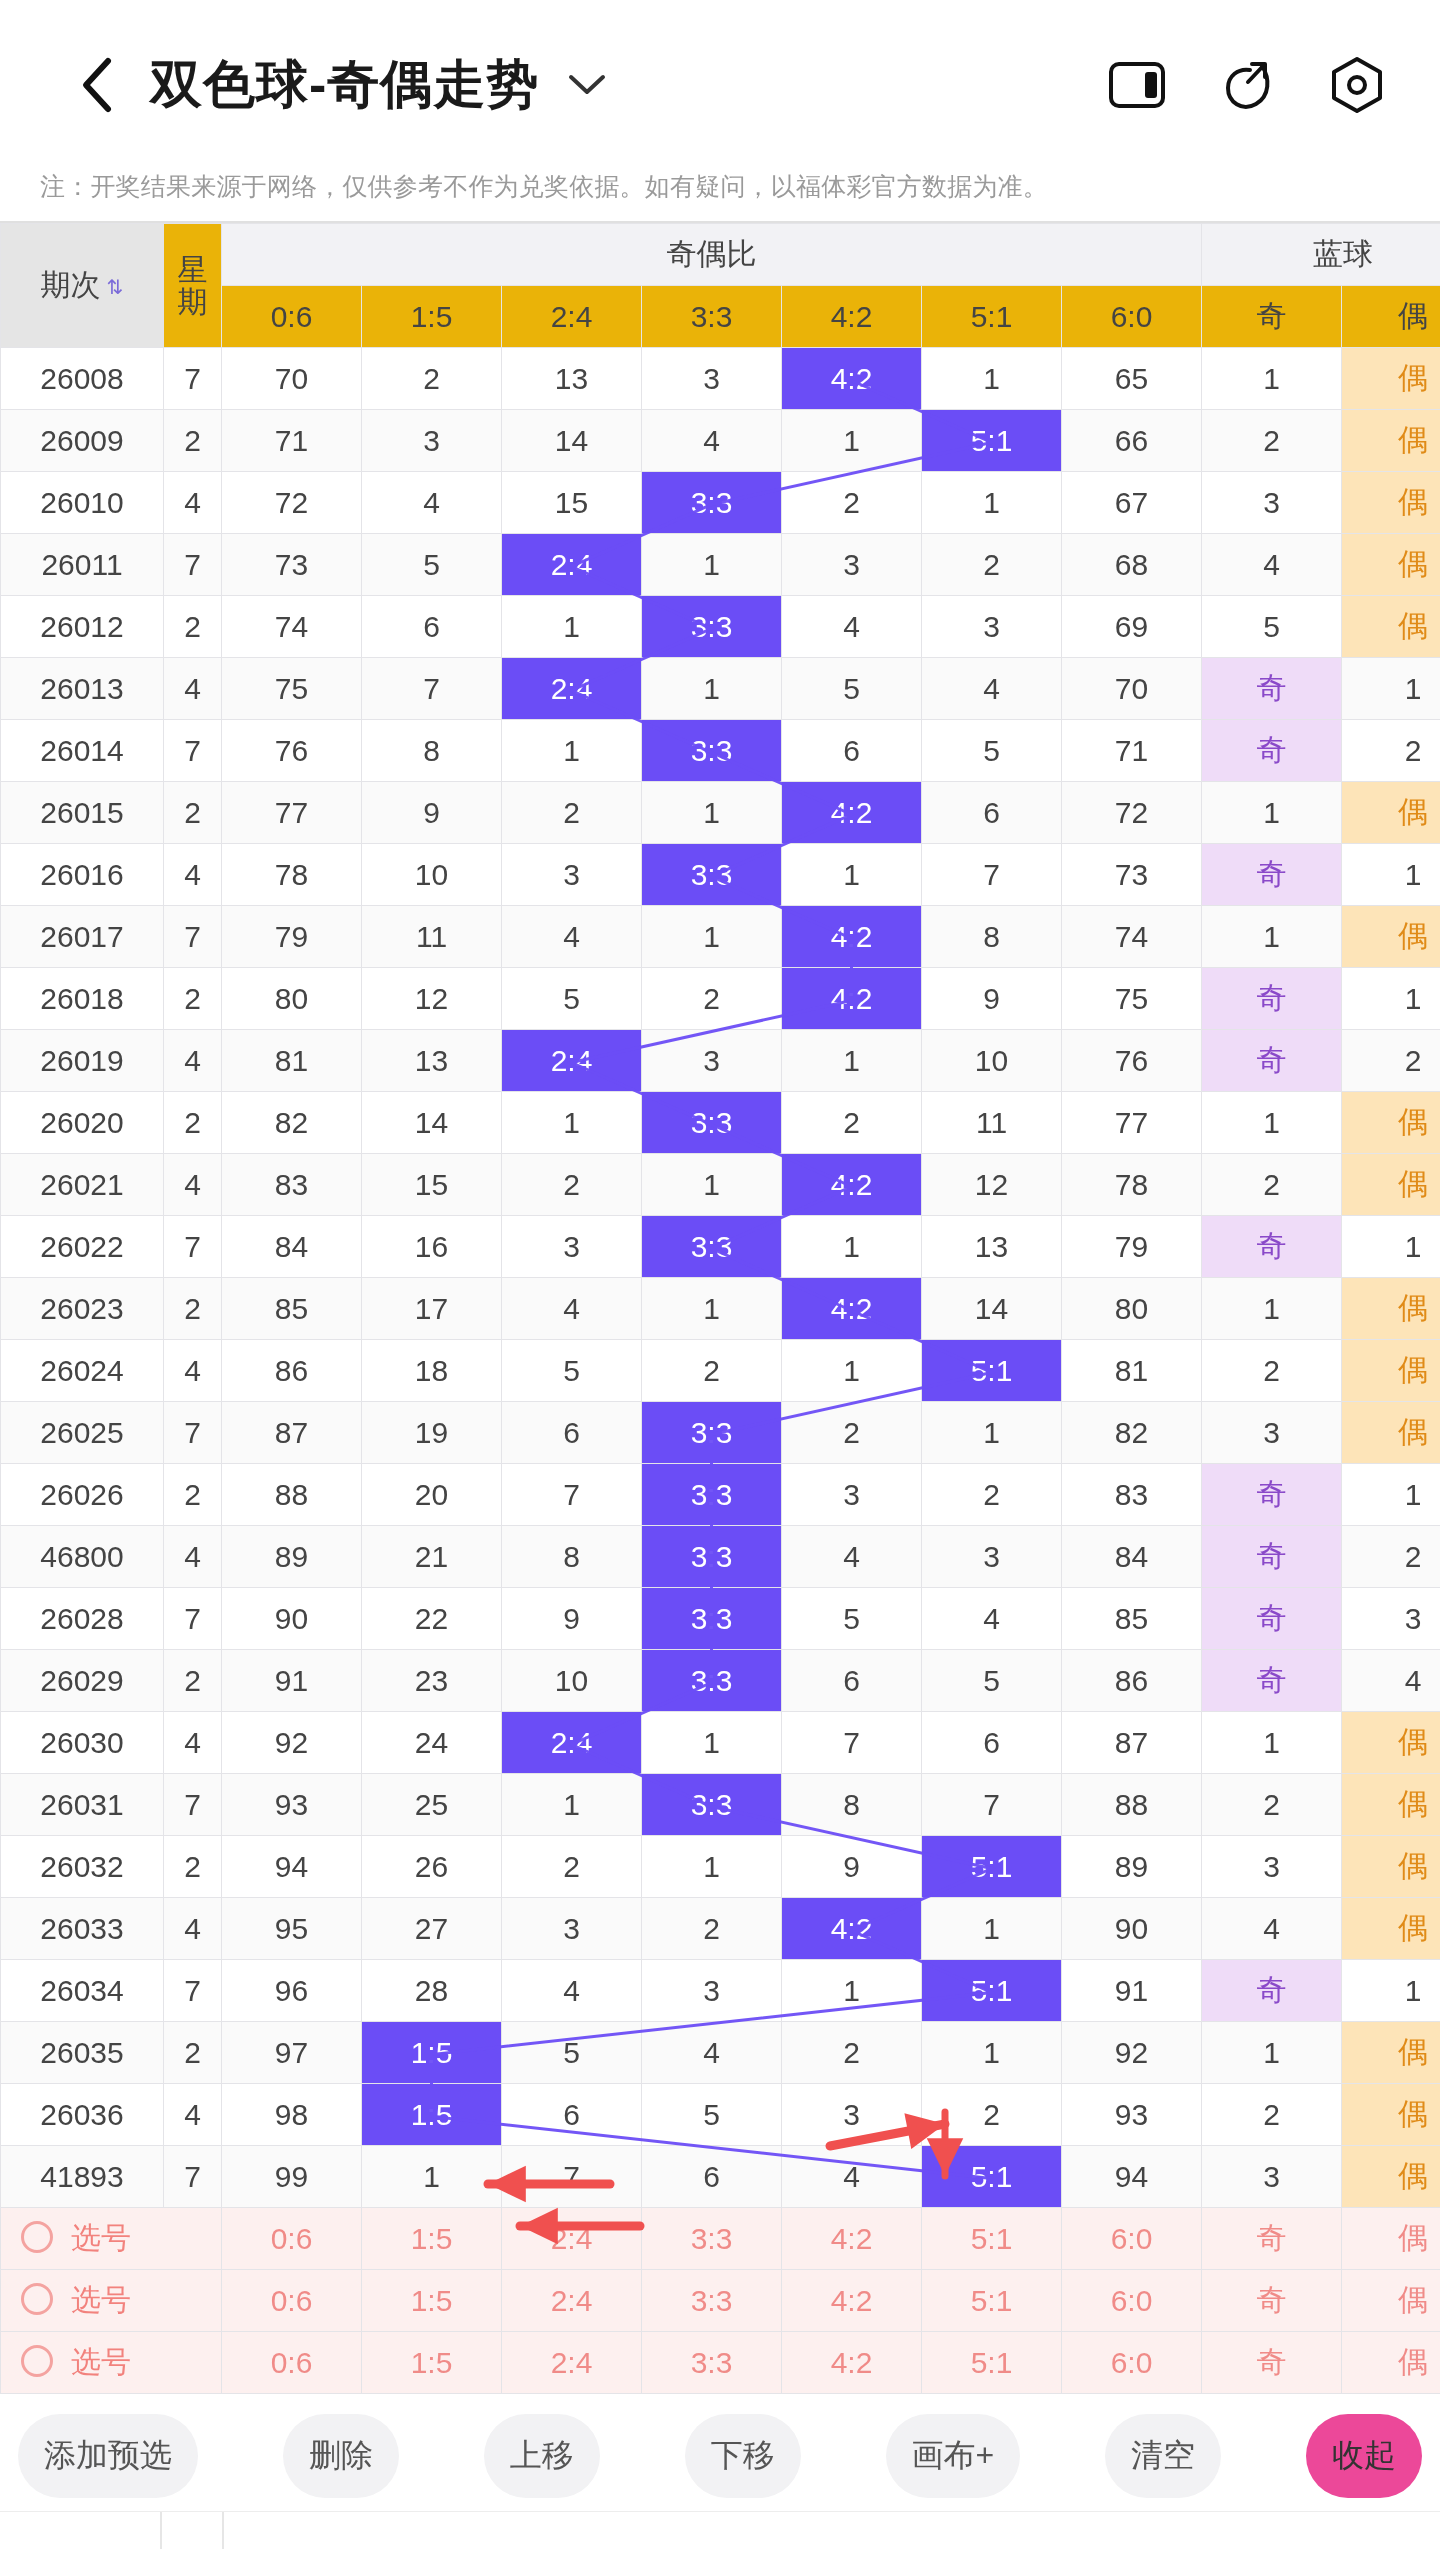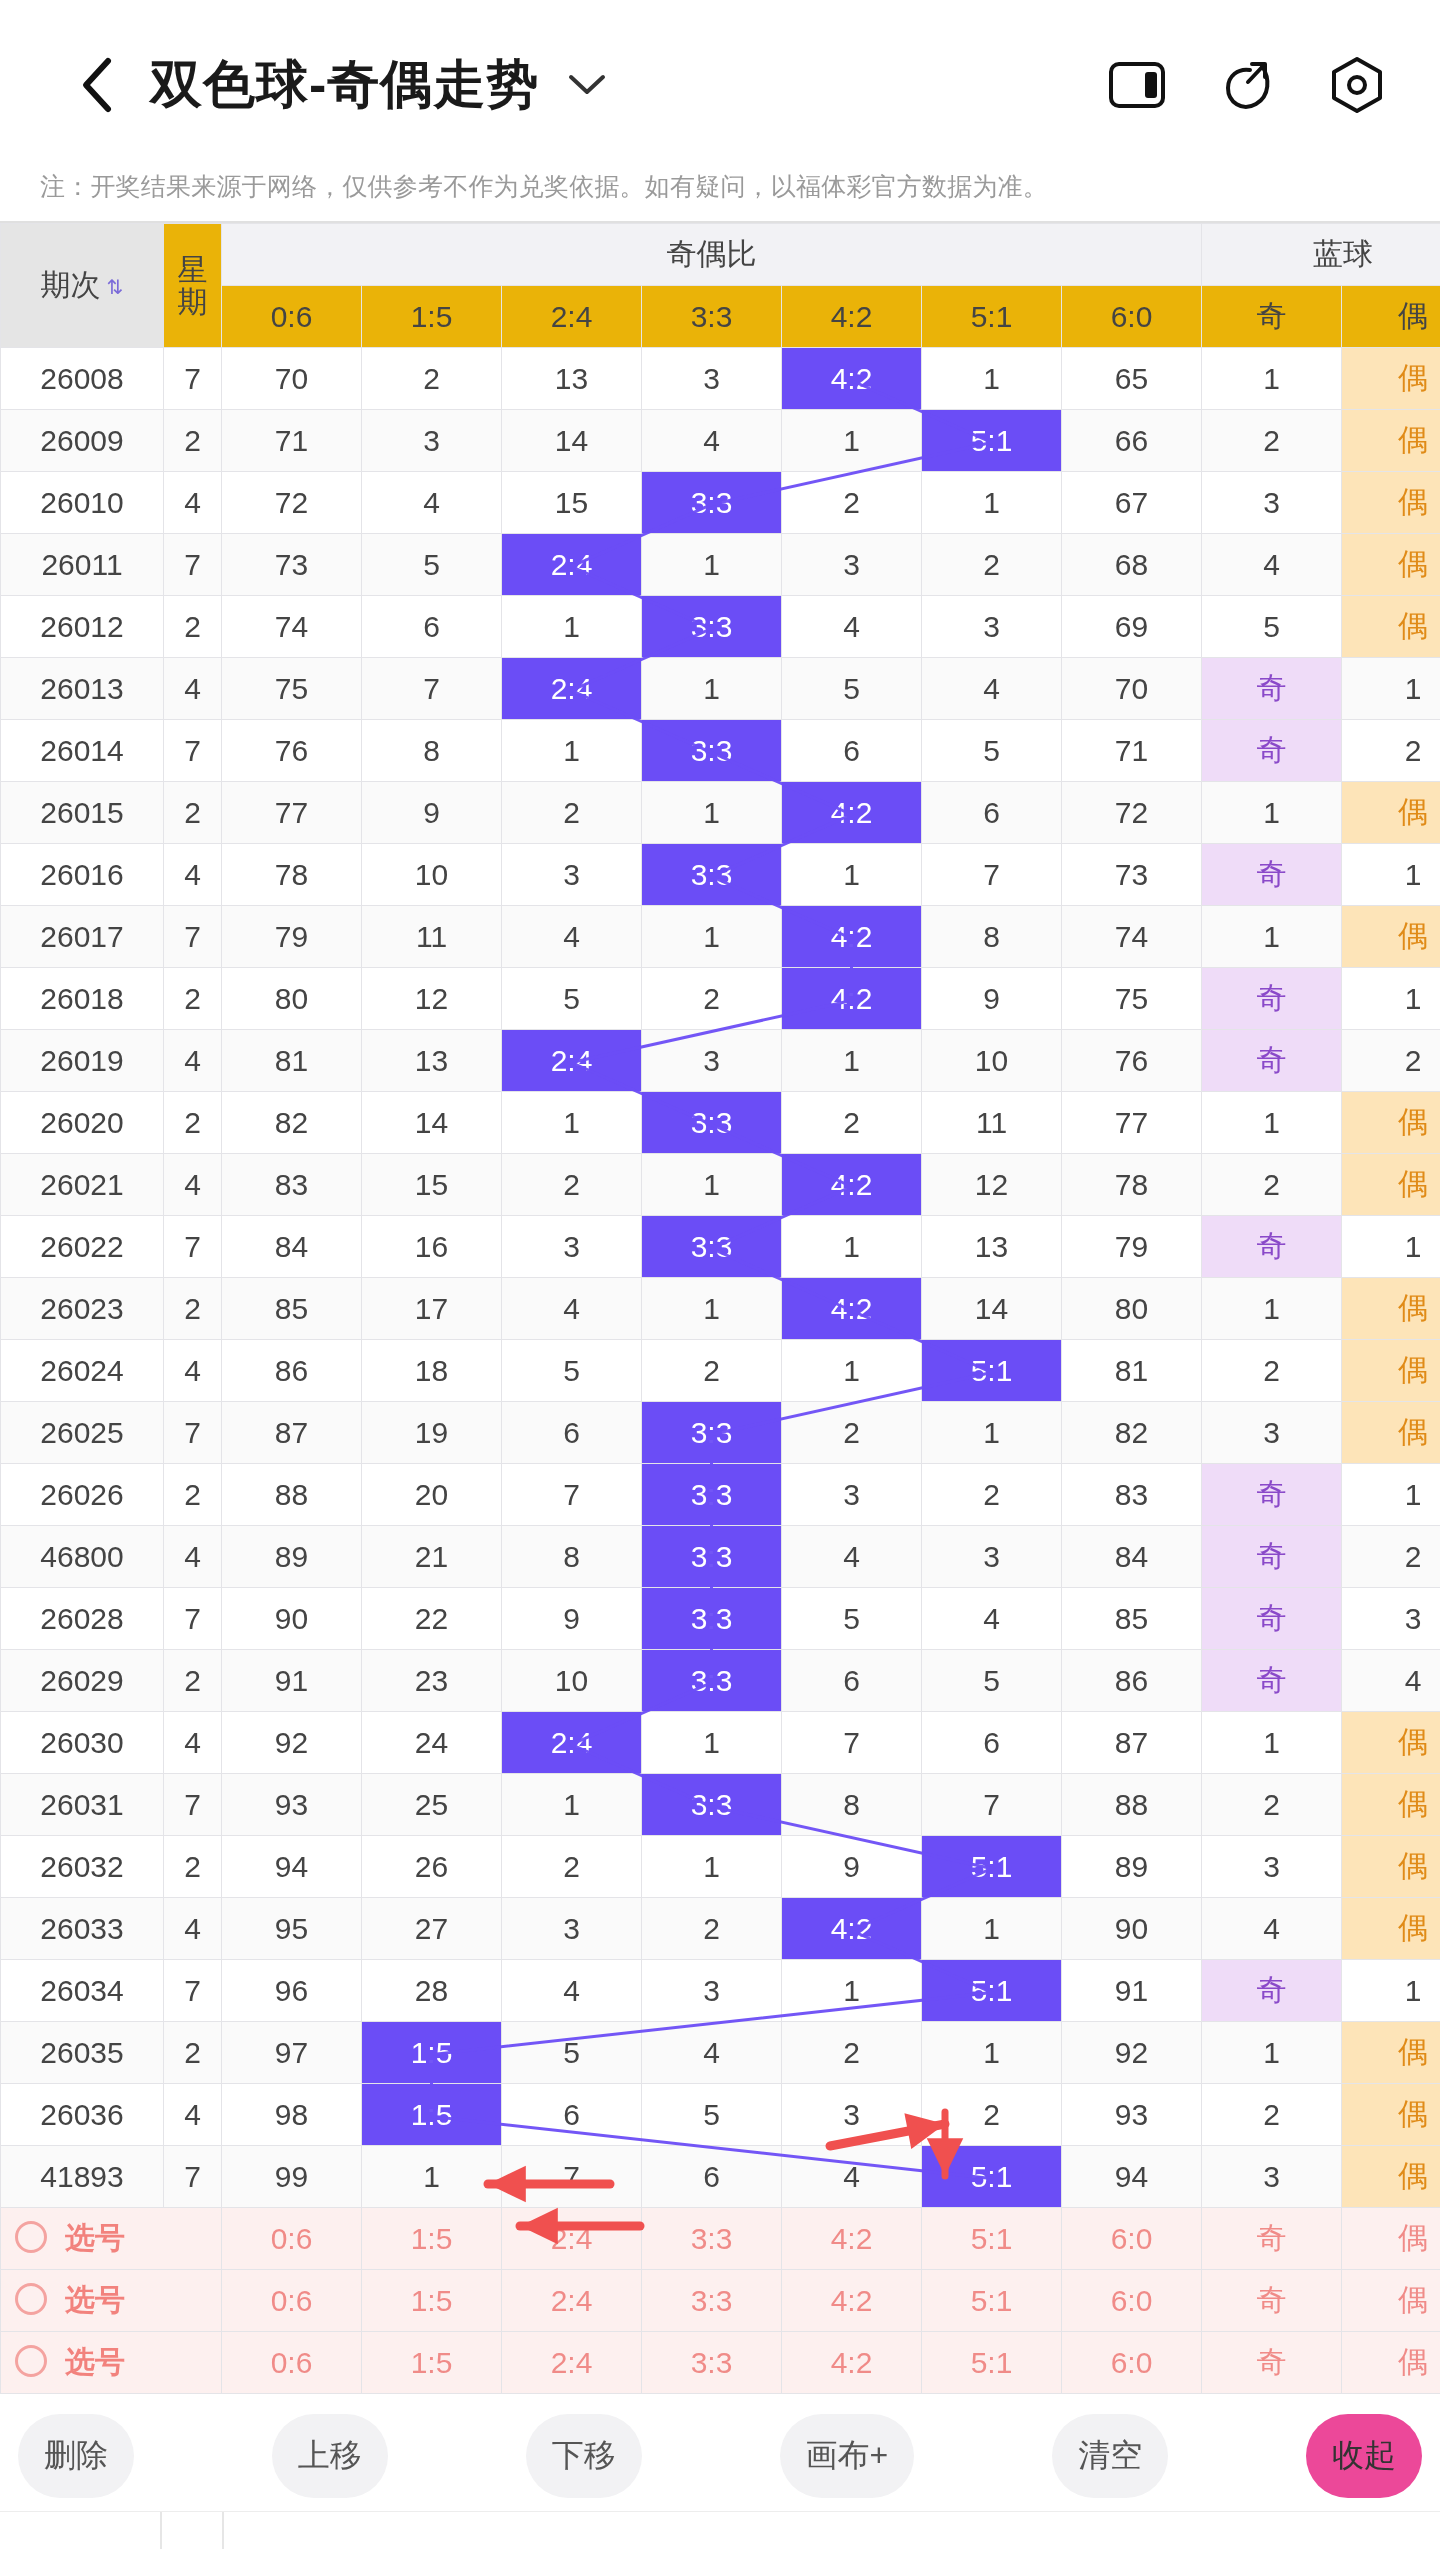--- a/index.html
+++ b/index.html
@@ -146,24 +146,23 @@
 
   
   tr.pick td {
     background: #fdf0ef !important;
     color: #f08b88 !important;
     height: 62px;
     font-size: 30px;
   }
   tr.pick td.pick-label {
     text-align: left;
-    padding-left: 14px;
+    padding-left: 20px;
     color: #f2827d !important;
     white-space: nowrap;
-    font-weight: bold;
   }
   .pick-circle {
     display: inline-block;
     width: 32px; height: 32px;
     border: 3px solid #f4a3a0;
     border-radius: 50%;
     vertical-align: -5px;
     margin-right: 18px;
   }
 
@@ -730,20 +729,21 @@
         <polygon points="945,1901 911.2874274694205,1926.0492006533227 904.422215922538,1890.1628675673462" fill="#f0504f"></polygon>
       </g>
       <g>
         <line x1="945" y1="1889" x2="945" y2="1953" stroke="#f0504f" stroke-width="7" stroke-linecap="round"></line>
         <polygon points="945,1953 926.7314475673284,1915.1812217011875 963.2685524326716,1915.1812217011875" fill="#f0504f"></polygon>
       </g>
     </svg>
 </div>
 
 <div class="toolbar">
+  <button class="tb-btn">添加预选</button>
   <button class="tb-btn">删除</button>
   <button class="tb-btn">上移</button>
   <button class="tb-btn">下移</button>
   <button class="tb-btn">画布+</button>
   <button class="tb-btn">清空</button>
   <button class="tb-btn primary">收起</button>
 </div>
 
 <div class="bottom-bar-gap">
   <div class="seg" style="left:160px"></div>

